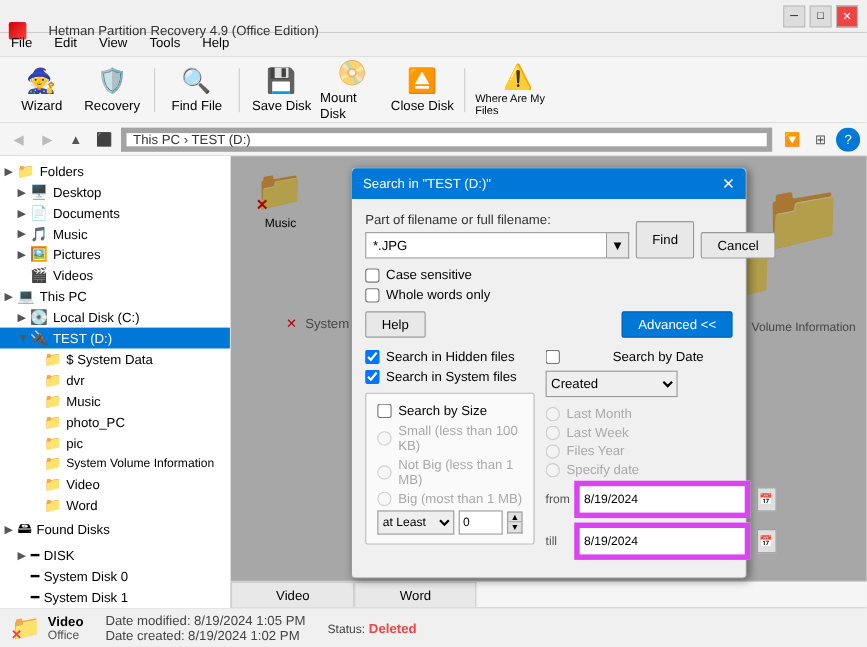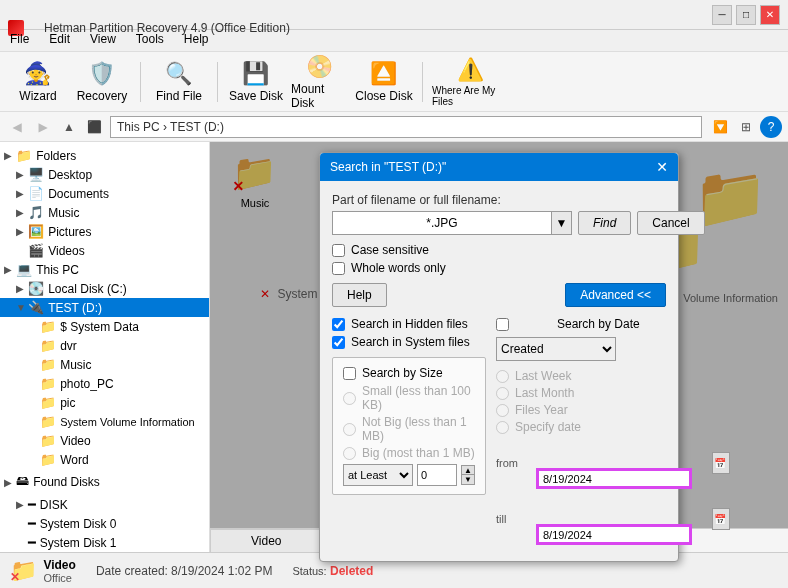--- a/index.html
+++ b/index.html
@@ -56,21 +56,21 @@
       background: #f5f5f5;
       height: 30px;
       display: flex;
       align-items: center;
       padding: 0 6px;
       border-bottom: 1px solid #ddd;
       gap: 4px;
     }
     .nav-btn { width: 22px; height: 22px; display: flex; align-items: center; justify-content: center; cursor: pointer; font-size: 12px; color: #555; border: 1px solid transparent; border-radius: 2px; }
     .nav-btn.disabled { color: #bbb; cursor: default; }
-    .nav-path { flex: 1; background: white; border: 1px solid #a3a3a3; height: 22px; display: flex; align-items: center; padding: 0 6px; font-size: 11px; color: #333; }
+    .nav-path { flex: 1; background: white; border: 5px solid #a3a3a3; height: 22px; display: flex; align-items: center; padding: 0 6px; font-size: 11px; color: #333; }
 
     
     .main-area {
       display: flex;
       height: calc(588px - 30px - 22px - 60px - 30px - 36px);
     }
 
     
     .sidebar {
       width: 210px;
@@ -134,40 +134,40 @@
       padding: 6px 10px;
       display: flex; align-items: center; justify-content: space-between;
       border-radius: 4px 4px 0 0;
       font-size: 12px;
     }
     .dialog-close { cursor: pointer; font-size: 14px; color: white; }
     .dialog-body { padding: 12px; }
     .dialog-label { font-size: 12px; color: #333; display: block; margin-bottom: 4px; }
     .dialog-input {
       width: 100%; height: 24px; border: 1px solid #999; padding: 2px 6px;
-      font-size: 12px; background: white; text-align: center;
+      font-size: 12px; background: white;
     }
     .checkbox-row { display: flex; align-items: center; gap: 6px; margin-bottom: 4px; }
     .dialog-section {
       border: 1px solid #bbb; border-radius: 2px; padding: 8px 10px; margin-bottom: 10px; background: #fafafa;
     }
     .radio-row { display: flex; align-items: center; gap: 6px; margin-bottom: 3px; }
     .radio-row label { font-size: 12px; color: #555; }
     .radio-row input[type="radio"]:disabled + label { color: #aaa; }
     .dialog-btn-row { display: flex; gap: 8px; margin-bottom: 10px; }
     .dialog-btn {
       padding: 4px 14px; border: 1px solid #999; background: #e8e8e8;
       cursor: pointer; font-size: 12px; border-radius: 2px;
     }
     .dialog-btn.active { background: #0078d7; color: white; border-color: #0060b0; }
     .two-col { display: grid; grid-template-columns: 1fr 1fr; gap: 10px; }
-    .date-input-row { display: flex; align-items: center; gap: 20px; margin-bottom: 4px; }
+    .date-input-row { display: flex; align-items: center; gap: 6px; margin-bottom: 4px; }
     .date-label { font-size: 11px; color: #555; width: 20px; }
     .date-input {
-      flex: 1; height: 21px; border: 3px solid #d946ef; padding: 2px 4px; font-size: 11px; margin-top: 31px;
+      flex: 1; height: 34px; border: 5px solid #d946ef; padding: 2px 4px; font-size: 11px;
     }
     .date-btn { width: 18px; height: 22px; background: #e0e0e0; border: 1px solid #999; cursor: pointer; display: flex; align-items: center; justify-content: center; font-size: 10px; }
     .main-right-area { flex: 1; display: flex; flex-direction: column; position: relative; }
     .content-with-overlay { flex: 1; position: relative; }
   </style>
 </head>
 <body>
 
 <div class="title-bar">
   <div class="title-bar-left">
@@ -392,21 +392,21 @@
           <div class="dialog-body">
 
             <div style="display:grid;grid-template-columns:1fr auto auto;gap:6px;align-items:end;margin-bottom:8px;">
               <div>
                 <label class="dialog-label">Part of filename or full filename:</label>
                 <div style="display:flex;align-items:center;gap:0;">
                   <input class="dialog-input" style="width: 220px;" type="text" value="*.JPG">
                   <button style="width:20px;height:24px;border:1px solid #999;background:#e8e8e8;cursor:pointer;border-left:none;">▼</button>
                 </div>
               </div>
-              <button class="dialog-btn" style="height:24px;align-self:end;font-style:italic;">Find</button>
+              <button class="dialog-btn" style="height:34px;align-self:end;">Find</button>
               <button class="dialog-btn" style="height:24px;align-self:end;">Cancel</button>
             </div>
 
             <div class="checkbox-row">
               <input type="checkbox" id="cs" style="">
               <label for="cs">Case sensitive</label>
             </div>
             <div class="checkbox-row" style="margin-bottom:8px;">
               <input type="checkbox" id="ww" style="">
               <label for="ww">Whole words only</label>
@@ -470,26 +470,26 @@
                   <label for="sbd">Search by Date</label>
                 </div>
                 
                 <select style="width:120px;height:24px;font-size:12px;border:1px solid #999;margin-bottom:8px;">
                   <option>Created</option>
                   <option>Modified</option>
                   <option>Accessed</option>
                 </select>
                 
                 <div class="radio-row">
+                  <input type="radio" name="dt" id="lm" disabled="" style="">
+                  <label for="lm">Last Month</label>
+                </div>
+                <div class="radio-row">
                   <input type="radio" name="dt" id="lw" disabled="" style="">
                   <label for="lw">Last Week</label>
-                </div>
-                <div class="radio-row">
-                  <input type="radio" name="dt" id="lm" disabled="" style="">
-                  <label for="lm">Last Month</label>
                 </div>
                 <div class="radio-row">
                   <input type="radio" name="dt" id="ly" disabled="" style="">
                   <label for="ly">Files Year</label>
                 </div>
                 <div class="radio-row">
                   <input type="radio" name="dt" id="sd" disabled="" style="">
                   <label for="sd">Specify date</label>
                 </div>
                 
@@ -523,20 +523,24 @@
       <span style="font-size:22px;color:#f0b000;">📁</span>
       <span style="position:absolute;bottom:0;left:0;color:#e44;font-size:12px;font-weight:bold;">✕</span>
     </span>
     <div class="status-info">
       <span class="status-name">Video</span>
       <span class="status-detail">Office</span>
     </div>
   </div>
   <div>
     <div style="font-size:11px;color:#444;">
+      <span>Date modified:</span>
+      <span>8/19/2024 1:05 PM</span>
+    </div>
+    <div style="font-size:11px;color:#444;">
       <span>Date created:</span>
       <span>8/19/2024 1:02 PM</span>
     </div>
   </div>
   <div>
     <span style="font-size:11px;color:#444;margin-top:40px;">Status:</span>
     <span class="status-deleted">Deleted</span>
   </div>
 </div>
 

